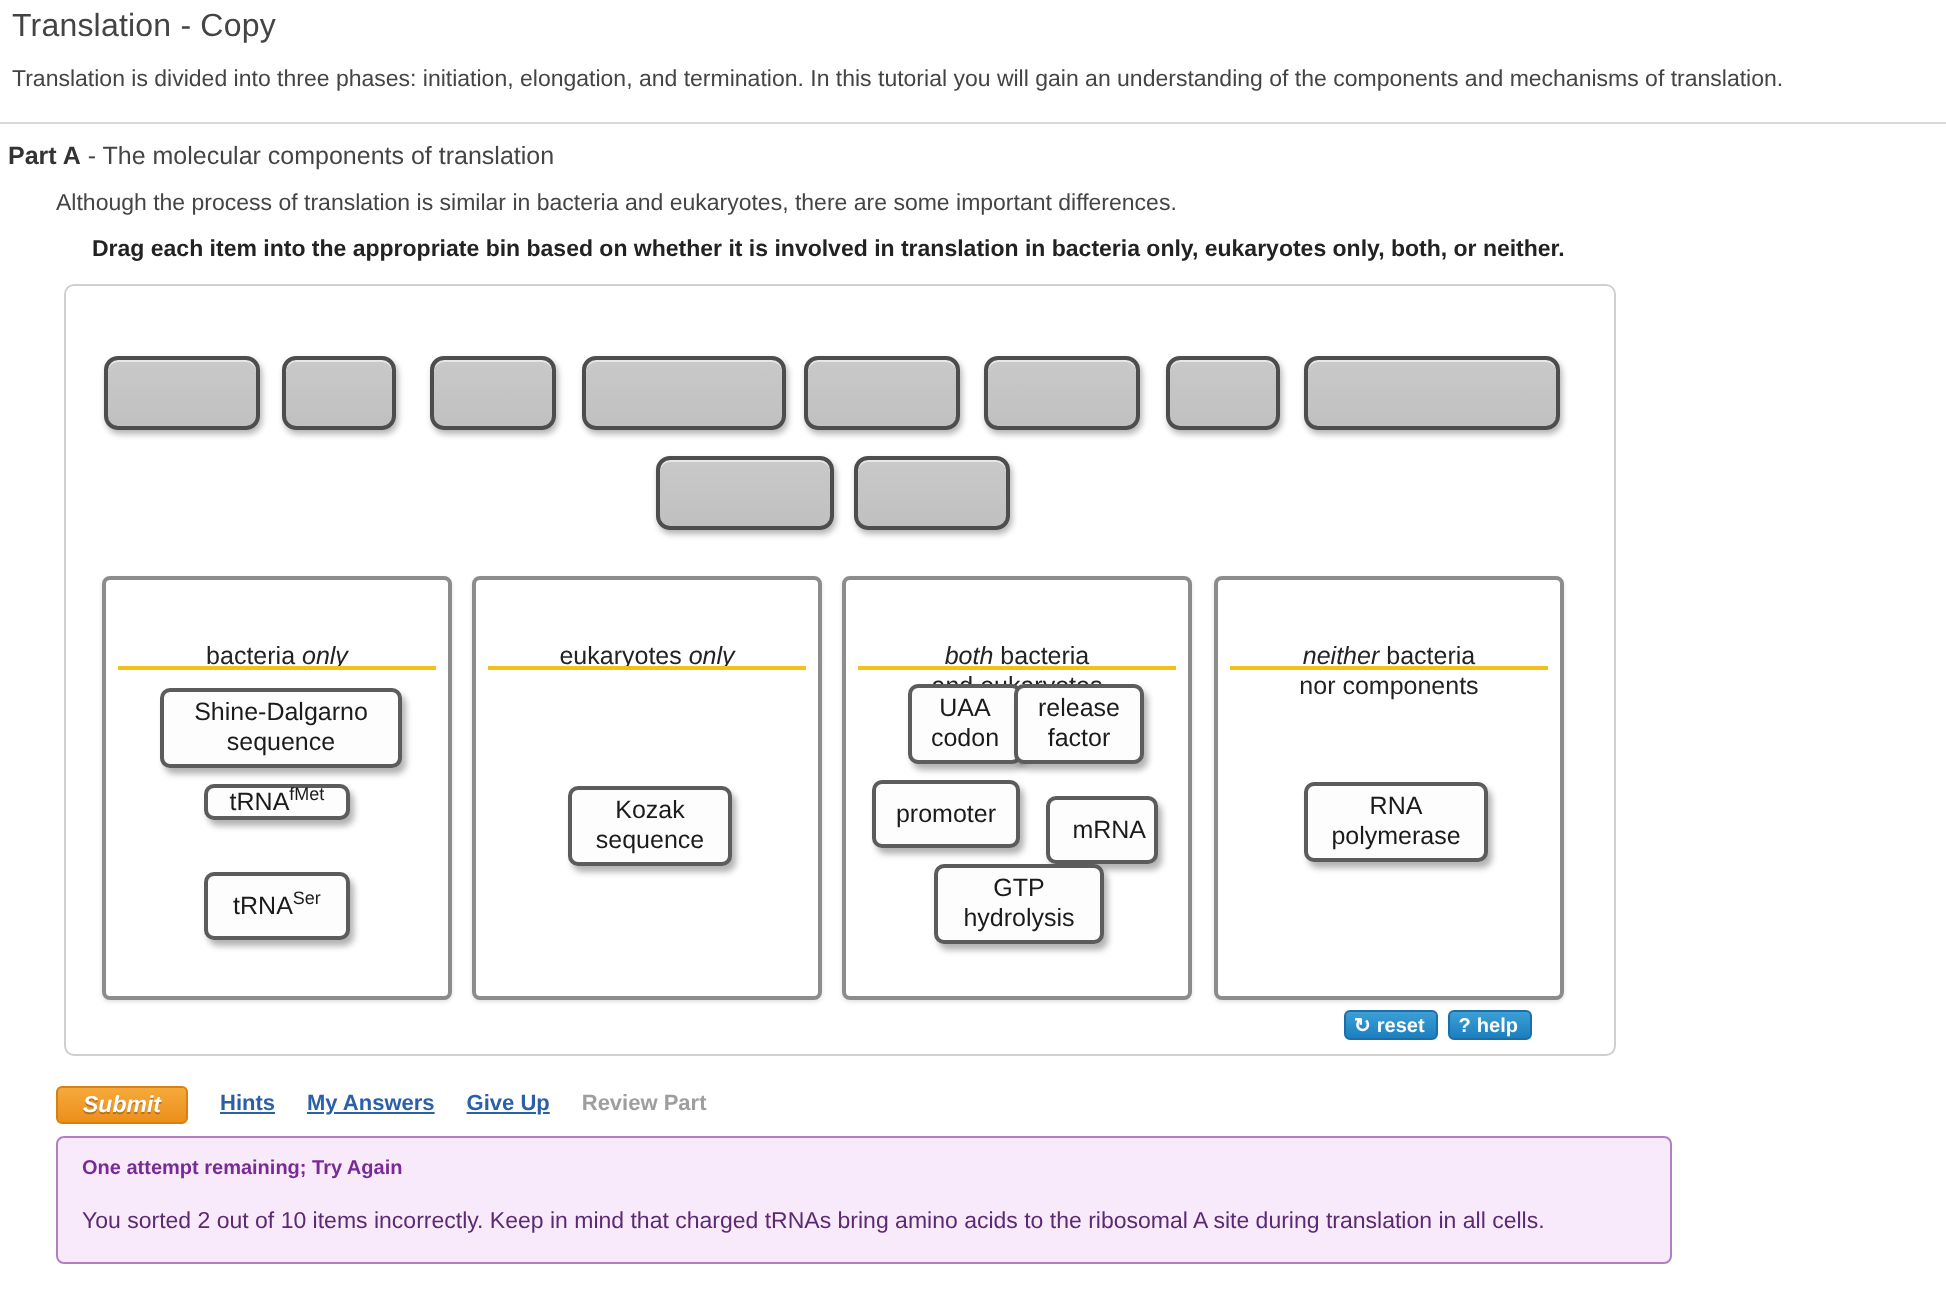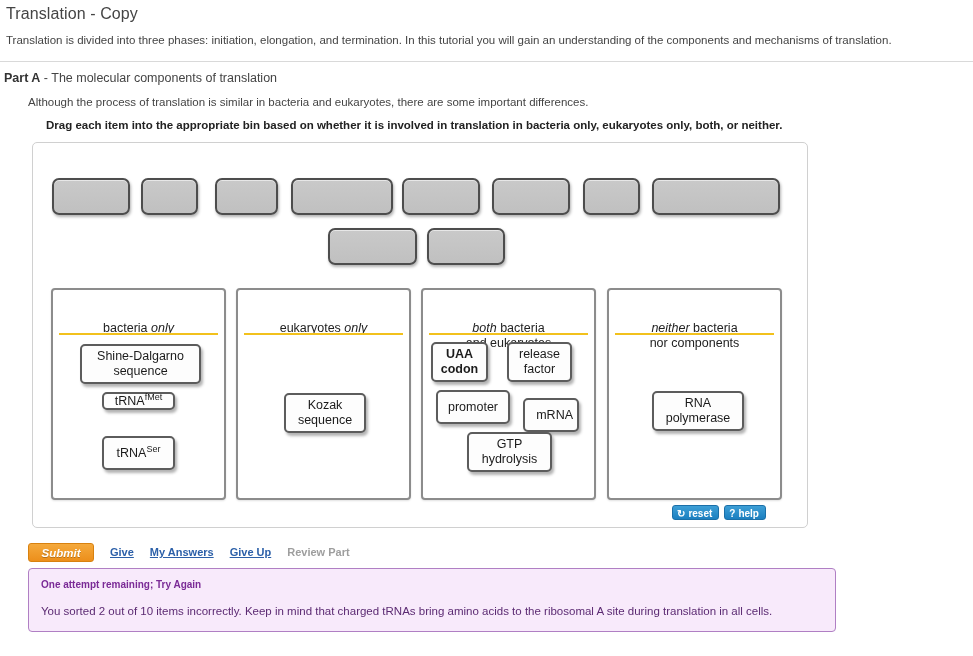--- a/index.html
+++ b/index.html
@@ -243,21 +243,21 @@
         <div class="bin-body">
           <div class="chip" style="left: 46px; top: 55px; width: 82px; height: 40px;">
             <span>Kozak<br>sequence</span>
           </div>
         </div>
       </div>
       <div class="bin" style="left: 421px; width: 175px;">
         <div class="bin-title"><span></span><i>both</i><span> bacteria</span><br><span>and eukaryotes</span></div>
         <div class="bin-rule" style="background: rgb(242, 193, 28);"></div>
         <div class="bin-body">
-          <div class="chip" style="left: 8px; top: 4px; width: 57px; height: 40px; font-weight: bold;">
+          <div class="chip" style="left: 31px; top: 4px; width: 57px; height: 40px;">
             <span>UAA<br>codon</span>
           </div>
           <div class="chip" style="left: 84px; top: 4px; width: 65px; height: 40px;">
             <span>release<br>factor</span>
           </div>
           <div class="chip" style="left: 13px; top: 52px; width: 74px; height: 34px;">
             <span>promoter</span>
           </div>
           <div class="chip" style="left: 100px; top: 60px; width: 56px; height: 34px; justify-content: flex-end;">
             <span>mRNA</span>
@@ -276,21 +276,21 @@
           </div>
         </div>
       </div>
     </div>
 
   <div class="tool-btns">
     <span class="pill"><span class="gl">↻</span><span>reset</span></span><span class="pill"><span class="gl">?</span><span>help</span></span>
   </div>
 
   <div class="submit-row">
-    <span class="submit-btn">Submit</span><span id="action-links"><span class="act-link">Give</span><span class="act-link">My Answers</span><span class="act-link">Give Up</span><span class="act-link disabled">Review Part</span></span>
+    <span class="submit-btn">Submit</span><span id="action-links"><span class="act-link">Hints</span><span class="act-link">My Answers</span><span class="act-link">Give Up</span><span class="act-link disabled">Review Part</span></span>
   </div>
 
   <div class="feedback">
     <div class="feedback-title">One attempt remaining; Try Again</div>
     <div class="feedback-body">You sorted 2 out of 10 items incorrectly. Keep in mind that charged tRNAs bring amino acids to the ribosomal A site during translation in all cells.</div>
   </div>
 
 </div>
 
 </body></html>

